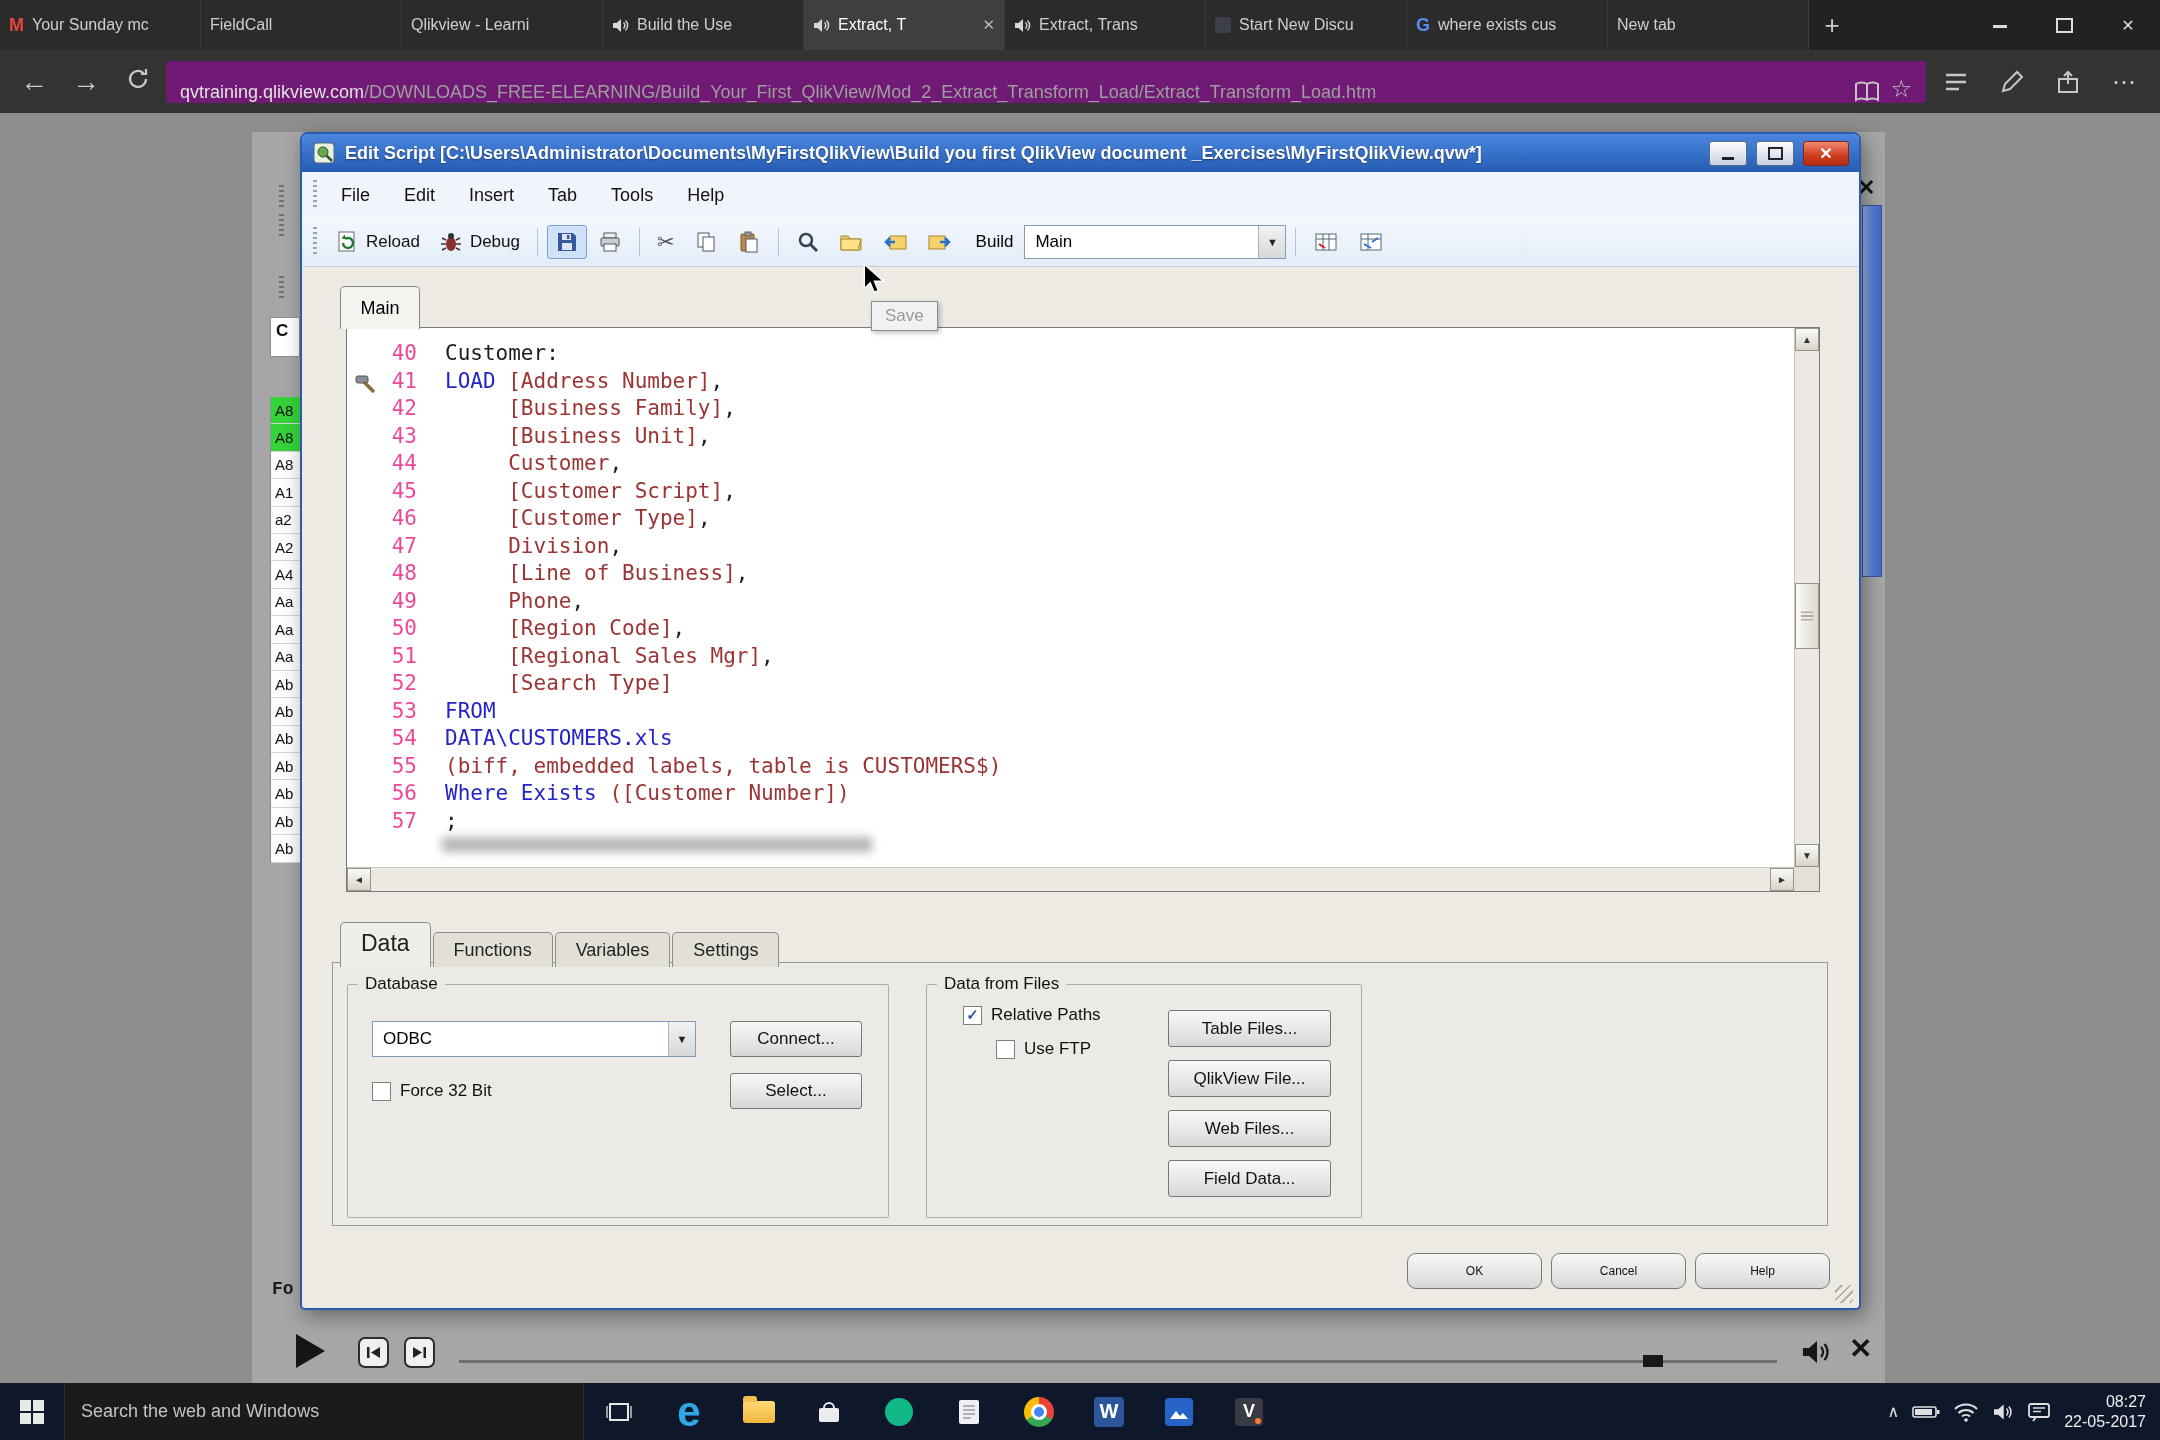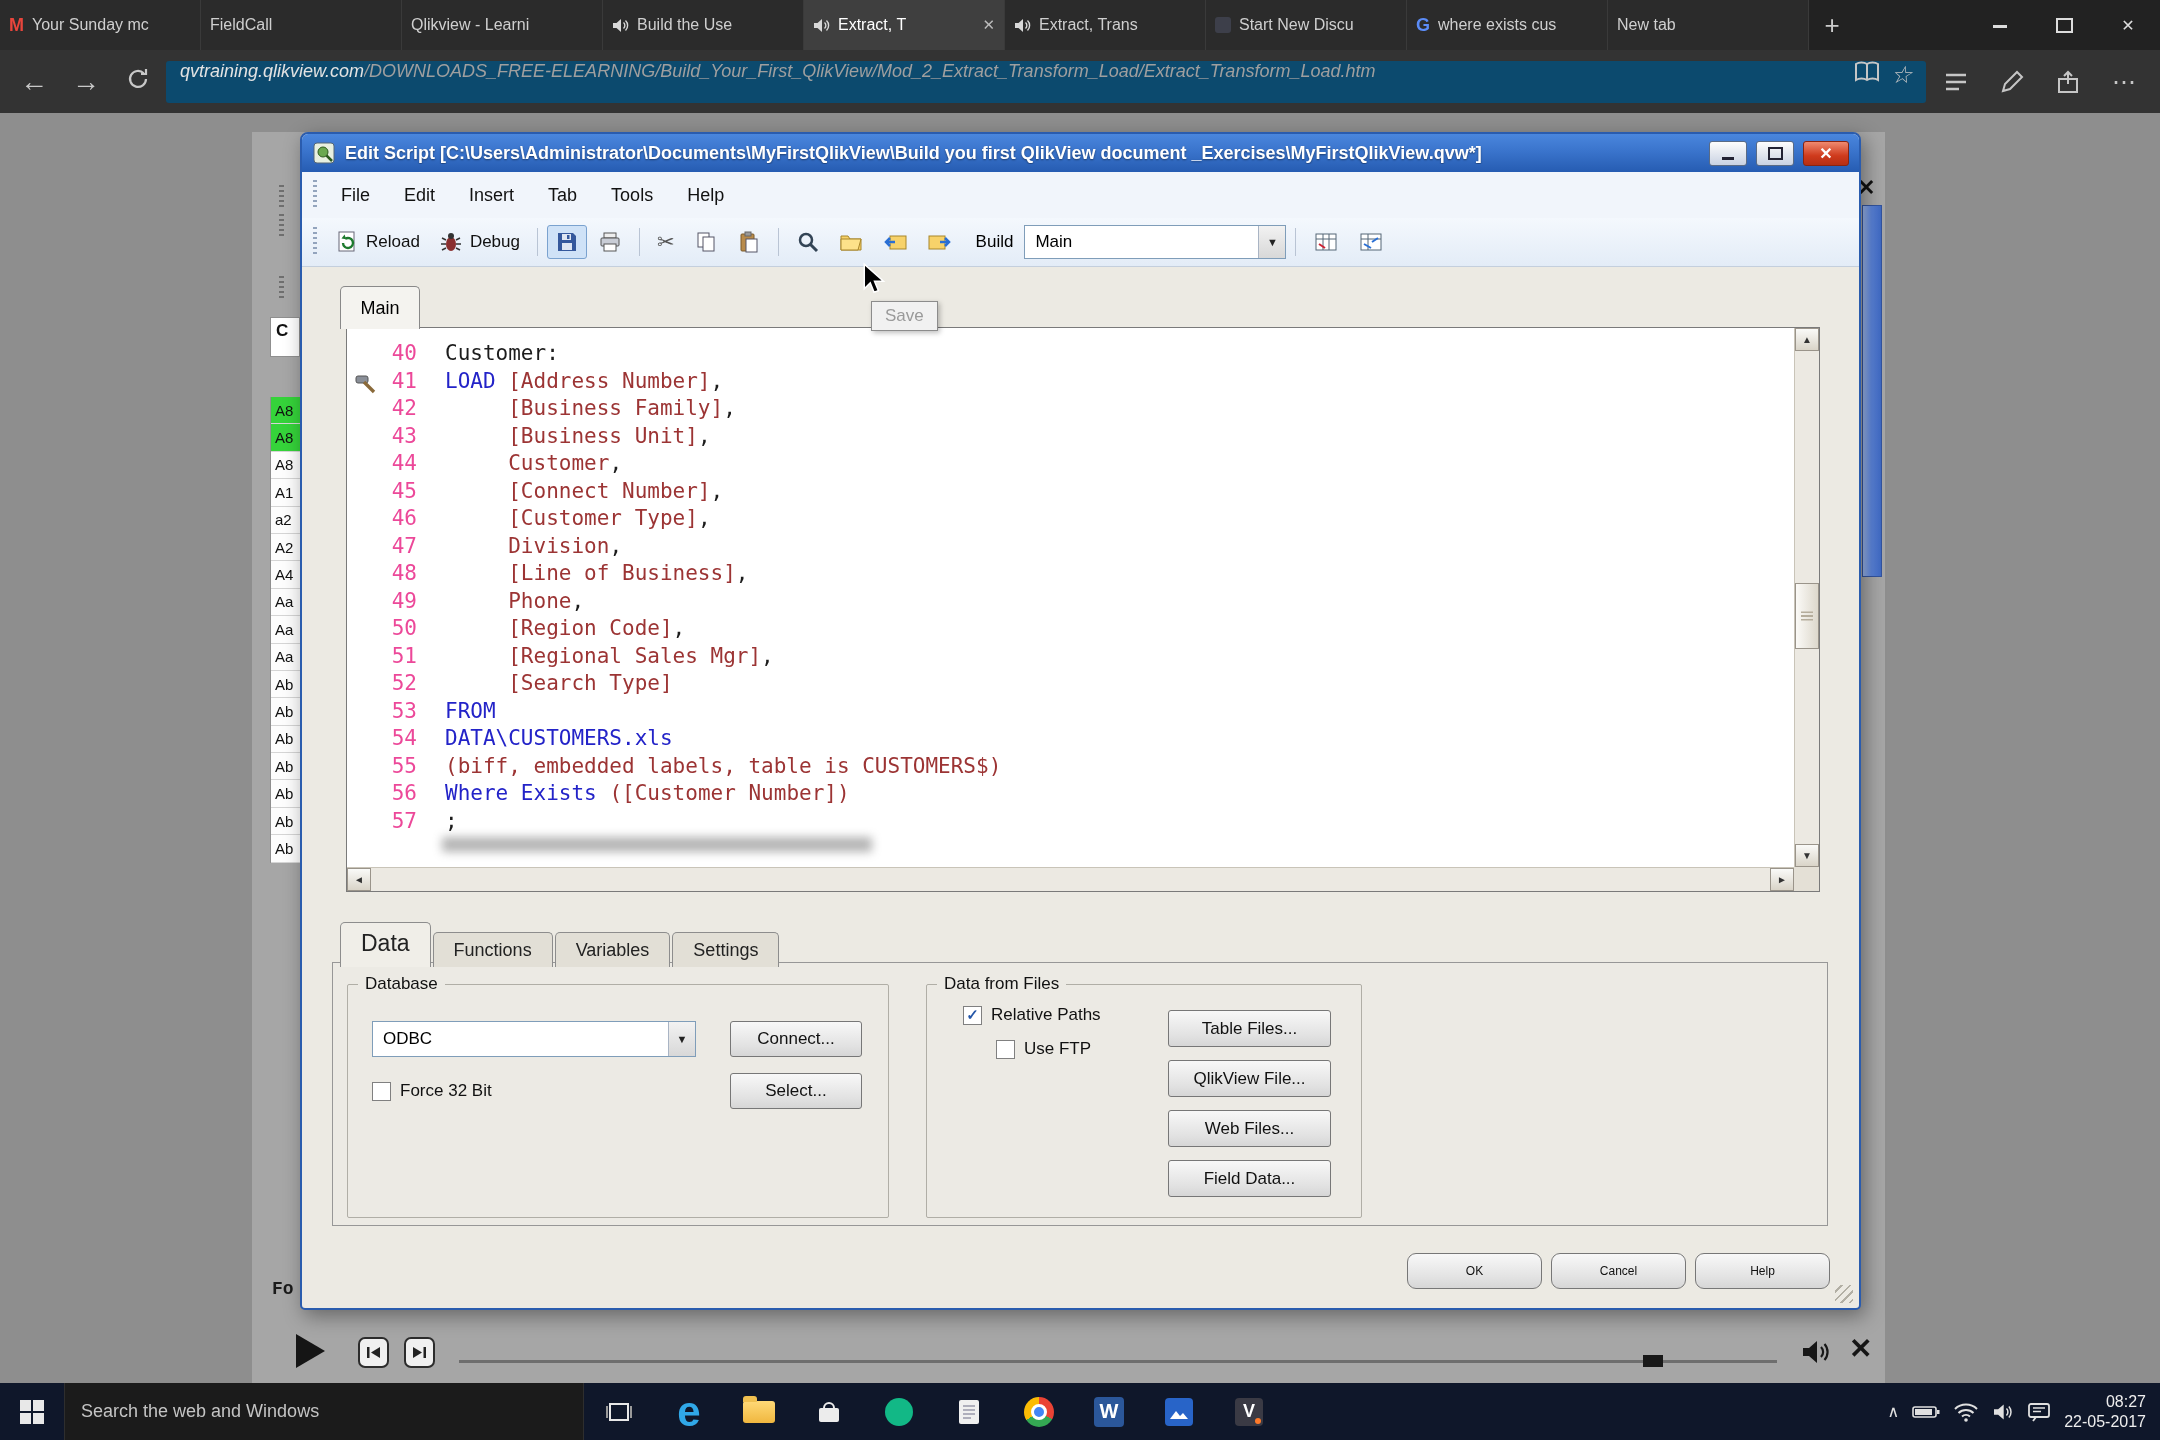--- a/index.html
+++ b/index.html
@@ -21,22 +21,22 @@
   .newtab{width:46px;display:flex;align-items:center;justify-content:center;color:#ccc;font-size:26px;}
   .wincontrols{margin-left:auto;display:flex;}
   .wbtn{width:64px;display:flex;align-items:center;justify-content:center;color:#ddd;font-size:16px;}
   .wbtn .sq{width:13px;height:11px;border:2px solid #ddd;display:inline-block;}
   .wbtn .mn{width:14px;border-bottom:3px solid #ddd;display:inline-block;height:3px;}
 
   
   .addressbar{position:absolute;left:0;top:50px;width:2160px;height:63px;background:#333;
               display:flex;align-items:center;padding:0 10px;box-sizing:border-box;gap:4px;}
   .navbtn{color:#c8c8c8;font-size:28px;width:48px;text-align:center;flex:none;}
-  .urlfield{flex:1;height:42px;background:#0c4a6e;border-radius:3px;display:flex;align-items:flex-start;
-            padding:0 14px;font-size:18px;overflow:hidden;font-style:italic;}
+  .urlfield{flex:1;height:42px;background:#701a75;border-radius:3px;display:flex;align-items:flex-end;
+            padding:0 14px;font-size:18px;overflow:hidden;}
   .url-domain{color:#e3e3e3;white-space:nowrap;}
   .url-path{color:#9f9f9f;white-space:nowrap;overflow:hidden;flex:1;}
   .ufbtn{flex:none;margin-left:10px;display:flex;align-items:center;color:#c6c6c6;font-size:24px;}
   .abicon{width:52px;flex:none;text-align:center;color:#c6c6c6;font-size:24px;display:flex;align-items:center;justify-content:center;}
 
   
   .page{position:absolute;left:0;top:113px;width:2160px;height:1270px;background:#8e8e8e;}
   .video{position:absolute;left:252px;top:19px;width:1633px;height:1251px;background:#a6a6a6;}
 
   
@@ -450,21 +450,21 @@
               <rect x="2" y="3" width="12" height="7" rx="2" fill="#8a8f98" stroke="#555"></rect>
               <path d="M10 9l10 10" stroke="#8a6a3a" stroke-width="3.4"></path>
             </svg>
         </div>
         <div class="codes" id="codelines">
             <div class="cline"><span class="lnum">40</span><span class="ltext"><span class="seg-p">Customer:</span></span></div>
             <div class="cline"><span class="lnum">41</span><span class="ltext"><span class="seg-k">LOAD </span><span class="seg-f">[Address Number]</span><span class="seg-p">,</span></span></div>
             <div class="cline"><span class="lnum">42</span><span class="ltext"><span class="seg-p">     </span><span class="seg-f">[Business Family]</span><span class="seg-p">,</span></span></div>
             <div class="cline"><span class="lnum">43</span><span class="ltext"><span class="seg-p">     </span><span class="seg-f">[Business Unit]</span><span class="seg-p">,</span></span></div>
             <div class="cline"><span class="lnum">44</span><span class="ltext"><span class="seg-p">     </span><span class="seg-f">Customer</span><span class="seg-p">,</span></span></div>
-            <div class="cline"><span class="lnum">45</span><span class="ltext"><span class="seg-p">     </span><span class="seg-f">[Connect Number]</span><span class="seg-p">,</span></span></div>
+            <div class="cline"><span class="lnum">45</span><span class="ltext"><span class="seg-p">     </span><span class="seg-f">[Customer Script]</span><span class="seg-p">,</span></span></div>
             <div class="cline"><span class="lnum">46</span><span class="ltext"><span class="seg-p">     </span><span class="seg-f">[Customer Type]</span><span class="seg-p">,</span></span></div>
             <div class="cline"><span class="lnum">47</span><span class="ltext"><span class="seg-p">     </span><span class="seg-f">Division</span><span class="seg-p">,</span></span></div>
             <div class="cline"><span class="lnum">48</span><span class="ltext"><span class="seg-p">     </span><span class="seg-f">[Line of Business]</span><span class="seg-p">,</span></span></div>
             <div class="cline"><span class="lnum">49</span><span class="ltext"><span class="seg-p">     </span><span class="seg-f">Phone</span><span class="seg-p">,</span></span></div>
             <div class="cline"><span class="lnum">50</span><span class="ltext"><span class="seg-p">     </span><span class="seg-f">[Region Code]</span><span class="seg-p">,</span></span></div>
             <div class="cline"><span class="lnum">51</span><span class="ltext"><span class="seg-p">     </span><span class="seg-f">[Regional Sales Mgr]</span><span class="seg-p">,</span></span></div>
             <div class="cline"><span class="lnum">52</span><span class="ltext"><span class="seg-p">     </span><span class="seg-f">[Search Type]</span></span></div>
             <div class="cline"><span class="lnum">53</span><span class="ltext"><span class="seg-k">FROM</span></span></div>
             <div class="cline"><span class="lnum">54</span><span class="ltext"><span class="seg-k">DATA\CUSTOMERS.xls</span></span></div>
             <div class="cline"><span class="lnum">55</span><span class="ltext"><span class="seg-f">(biff, embedded labels, table is CUSTOMERS$)</span></span></div>

